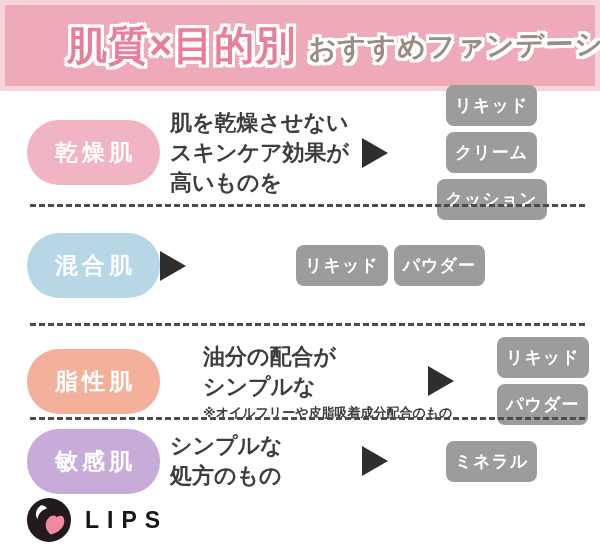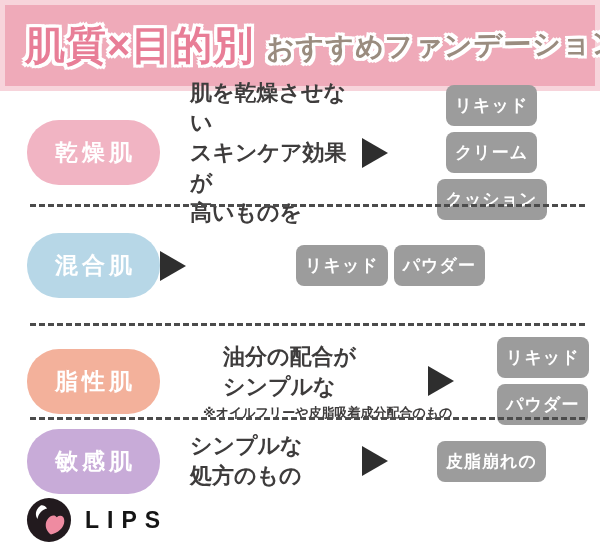--- a/index.html
+++ b/index.html
@@ -11,20 +11,21 @@
   .banner{
     position:absolute;top:0;left:0;width:600px;height:91px;
     background:#efaab9;border:5px solid #f7d4db;box-sizing:border-box;
     display:flex;align-items:center;padding-left:20px;
   }
   .outline{
     text-shadow:
       -3px -3px 0 #fff, 3px -3px 0 #fff, -3px 3px 0 #fff, 3px 3px 0 #fff,
       -3px 0 0 #fff, 3px 0 0 #fff, 0 -3px 0 #fff, 0 3px 0 #fff,
       -2px -2px 0 #fff, 2px -2px 0 #fff, -2px 2px 0 #fff, 2px 2px 0 #fff;
+    margin-left: 42px;
   }
   .title-accent{
     font-size:40px;font-weight:bold;color:#e87e97;letter-spacing:1px;white-space:nowrap;
   }
   .title-rest{
     font-size:28px;font-weight:bold;color:#9a8c7f;margin-left:12px;
     letter-spacing:1px;white-space:nowrap;transform:rotate(-1deg);
   }
   
   .row{position:absolute;left:27px;right:15px;display:flex;align-items:center;}
@@ -34,21 +35,21 @@
   .row-sensitive{top:420px;height:82px;}
   .skin-badge{
     width:133px;height:65px;border-radius:32px;flex:none;
     color:#fff;font-size:23px;font-weight:bold;letter-spacing:4px;text-indent:4px;
     display:flex;align-items:center;justify-content:center;
   }
   .col-desc{
     width:192px;margin-left:10px;flex:none;
     font-size:22px;font-weight:bold;color:#3e3c3c;line-height:30px;
   }
-  .desc-text{white-space:pre-line;margin-left:20px;}
+  .desc-text{white-space:pre-line;}
   .note{
     font-size:13px;font-weight:bold;color:#3e3c3c;line-height:16px;
     margin-top:3px;white-space:nowrap;overflow:visible;
   }
   .arrow{
     width:0;height:0;flex:none;margin-right:10px;
     border-top:15px solid transparent;border-bottom:15px solid transparent;
     border-left:26px solid #2e2e2e;
   }
   .col-tags{
@@ -122,21 +123,21 @@
 <div class="divider div-3"></div>
 
 <div class="row row-sensitive">
   <div class="skin-badge" style="background-color: rgb(200, 171, 216);">敏感肌</div>
   <div class="col-desc">
     <div class="desc-text">シンプルな
 処方のもの</div>
   </div>
   <div class="arrow"></div>
   <div class="col-tags">
-    <span class="tag">皮脂崩れの</span>
+    <span class="tag">ミネラル</span>
   </div>
 </div>
 
 <div class="footer">
   <span style="display:inline-flex;">
     <svg width="46" height="46" viewBox="0 0 48 48" aria-hidden="true">
       <circle cx="24" cy="24" r="23" fill="#221a1e"></circle>
       <path d="M15 9 C10 13 9 19 12 23 C13 17 17 13 22 12 C20 9 17 8 15 9 Z" fill="#ffffff"></path>
       <path d="M22 24 C25 19 30 18 32 21 C36 18 40 20 40 25 C40 32 33 38 26 39 C21 36 19 29 22 24 Z" fill="#ef8ba1"></path>
     </svg>

